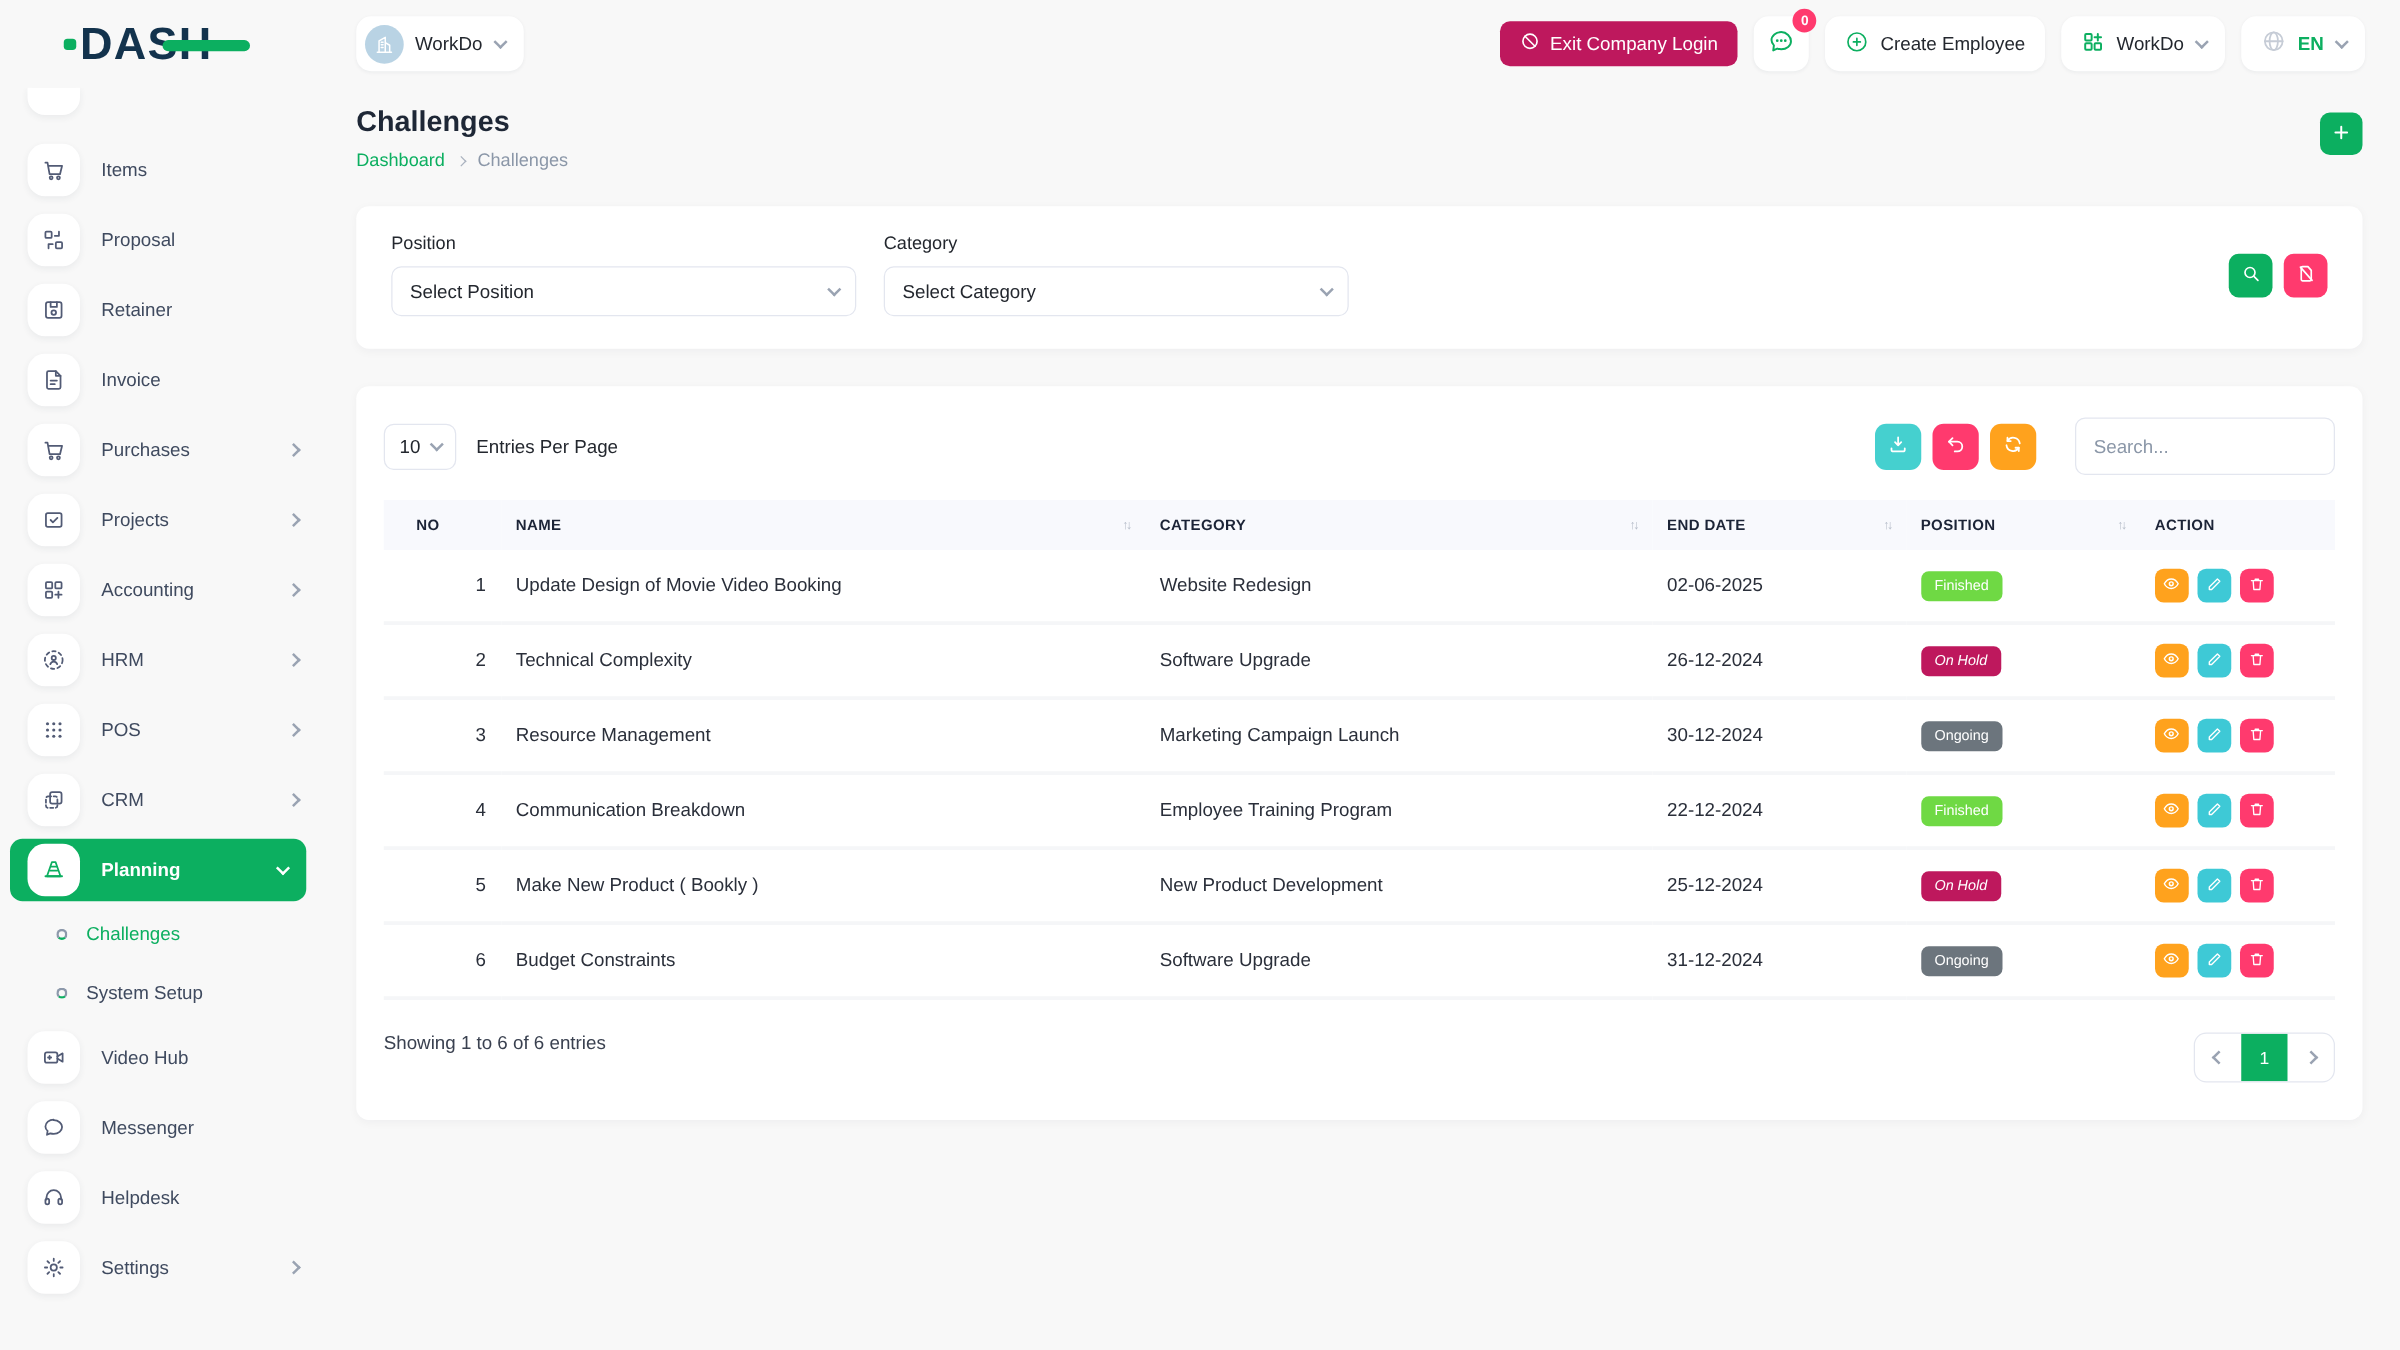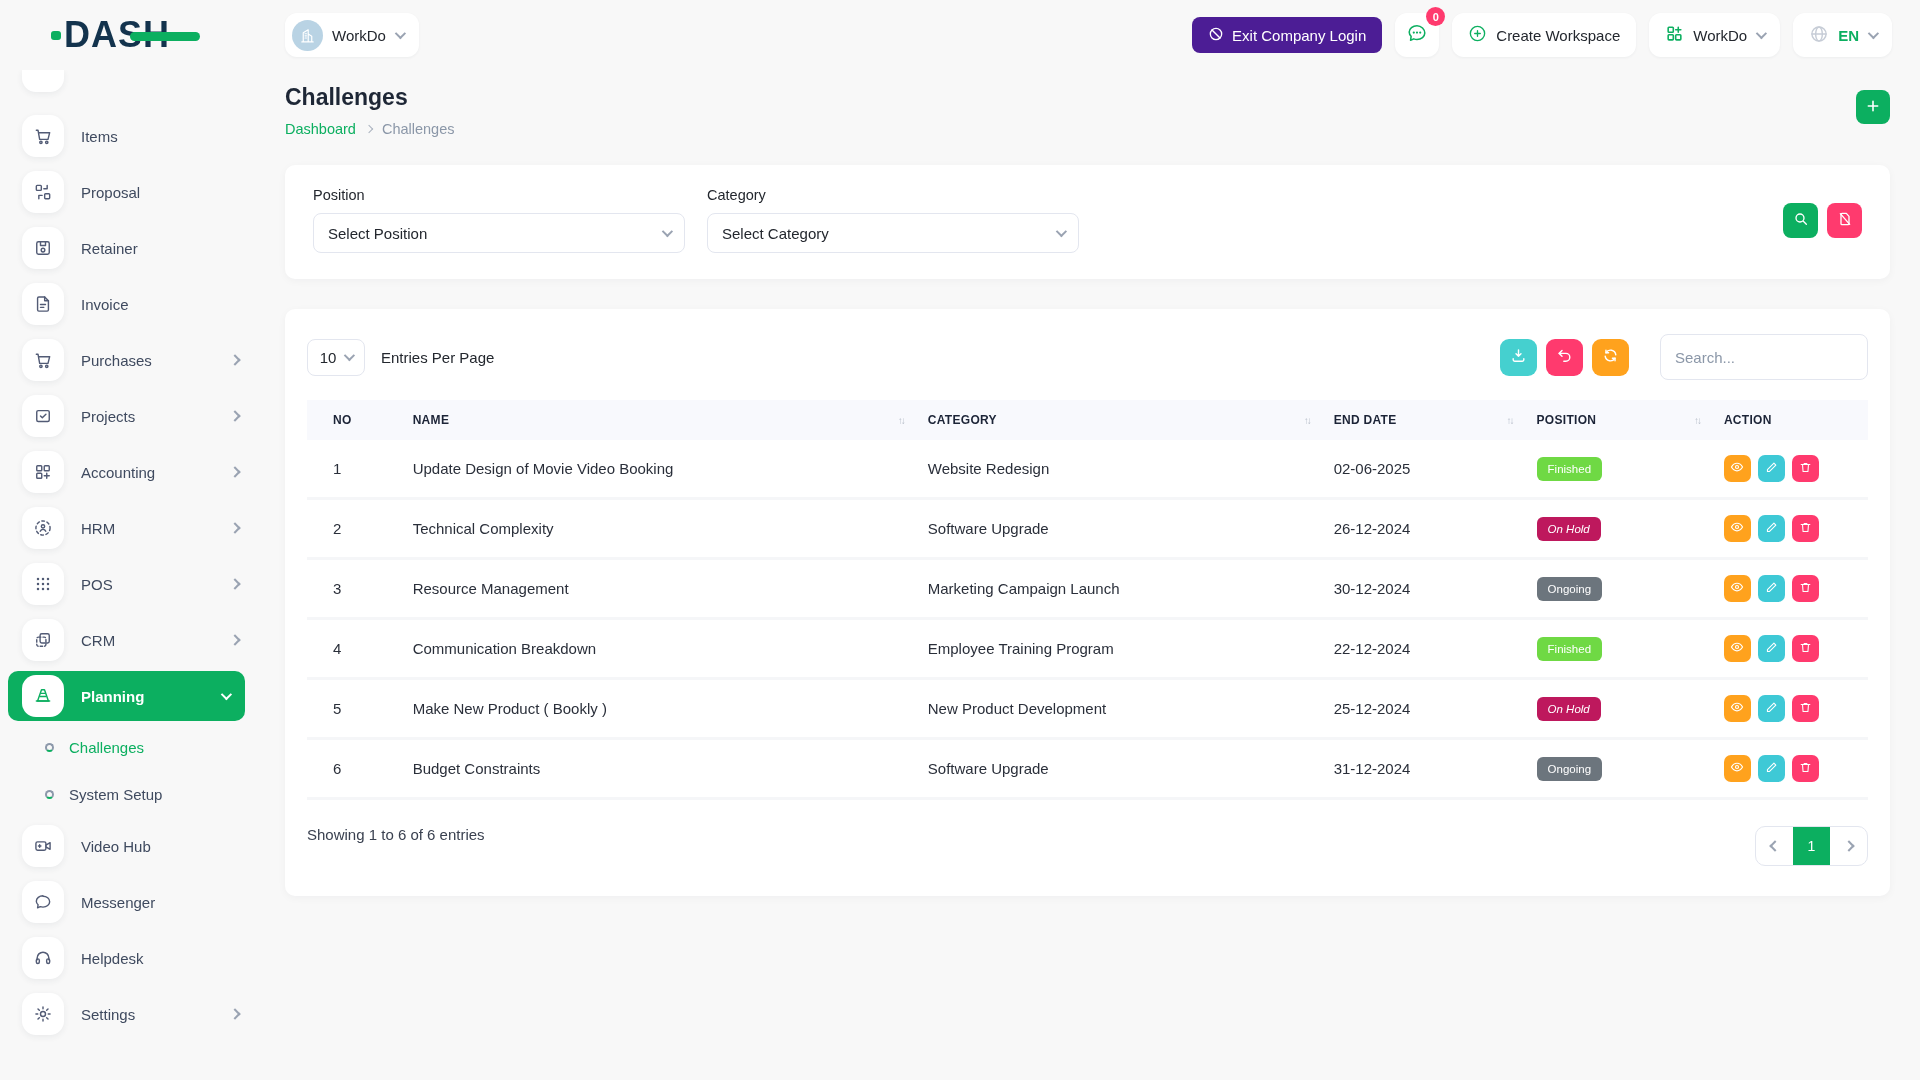--- a/index.html
+++ b/index.html
@@ -13,21 +13,21 @@
   .logo-wrap { width:255px; padding-left:64px; }
   .logo { position:relative; display:inline-block; font-size:36px; font-weight:800; letter-spacing:1px; color:#13334d; cursor:pointer; }
   .logo-dot { position:absolute; left:-13px; top:17px; width:10px; height:9px; border-radius:3px; background:#0caf60; }
   .logo-bar { position:absolute; right:-30px; top:18px; width:70px; height:9px; border-radius:5px; background:#0caf60; }
 
   .pill { display:flex; align-items:center; gap:9px; background:#fff; border-radius:12px; height:44px; padding:0 16px; box-shadow:0 1px 3px rgba(25,35,60,.05); font-size:15px; color:#23272e; cursor:pointer; }
   .ws-pill { padding-left:7px; margin-left:30px; }
   .ws-avatar { width:31px; height:31px; border-radius:50%; background:#b9d3e4; display:flex; align-items:center; justify-content:center; color:#fff; }
 
   .topbar-right { margin-left:auto; display:flex; align-items:center; gap:13px; }
-  .exit-btn { display:flex; align-items:center; gap:8px; background:#4c1d95; color:#fff; border:none; border-radius:8px; height:36px; padding:0 16px; font-size:15px; font-family:inherit; cursor:pointer; }
+  .exit-btn { display:flex; align-items:center; gap:8px; background:#be185d; color:#fff; border:none; border-radius:8px; height:36px; padding:0 16px; font-size:15px; font-family:inherit; cursor:pointer; }
   .icon-sq { position:relative; width:44px; height:44px; background:#fff; border-radius:12px; display:flex; align-items:center; justify-content:center; color:#0caf60; box-shadow:0 1px 3px rgba(25,35,60,.05); cursor:pointer; }
   .badge-count { position:absolute; top:-6px; right:-6px; min-width:19px; height:19px; border-radius:50%; background:#ff3a6e; color:#fff; font-size:11px; font-weight:700; display:flex; align-items:center; justify-content:center; }
   .green-ic { color:#0caf60; }
   .grey-ic { color:#c6ccd6; }
   .lang-label { color:#0caf60; font-weight:600; }
 
   .chev { display:inline-block; width:8px; height:8px; border-right:2px solid #9aa3b2; border-bottom:2px solid #9aa3b2; }
   .chev.down { transform:rotate(45deg) translateY(-2px); }
   .chev.right { transform:rotate(-45deg); }
   .chev.left { transform:rotate(135deg); }
@@ -77,21 +77,21 @@
   .tc-right { margin-left:auto; display:flex; align-items:center; gap:9px; }
   .tool-btn { width:37px; height:37px; border:none; border-radius:9px; display:flex; align-items:center; justify-content:center; color:#fff; cursor:pointer; }
   .search-input { margin-left:22px; width:208px; height:46px; border:1px solid #e3e6ef; border-radius:8px; padding:0 14px; font-size:15px; font-family:inherit; color:#23272e; outline:none; }
   .search-input::placeholder { color:#8b97a8; }
 
   table.data { width:100%; border-collapse:collapse; margin-top:20px; }
   table.data th { background:#f8f9fd; padding:13px 12px; font-size:12px; font-weight:700; color:#1c2437; text-align:left; letter-spacing:.3px; }
   table.data th .th-flex { display:flex; align-items:center; justify-content:space-between; }
   .sort { font-size:10px; color:#b6bdc9; letter-spacing:-2px; }
   table.data td { padding:15px 12px; font-size:15px; color:#2a2f3a; border-bottom:3px solid #f5f6f8; }
-  table.data th:first-child, table.data td:first-child { padding-left:26px; }
+  table.data th:first-child, table.data td:first-child { padding-left:26px;text-align:right; }
 
   .badge { display:inline-block; min-width:56px; text-align:center; padding:6px 11px; border-radius:6px; font-size:11.5px; color:#fff; }
   .badge-finished { background:#6fd944; }
   .badge-onhold  { background:#be185d;font-style:italic; }
   .badge-ongoing { background:#6c757d; }
 
   .actions { display:flex; gap:7px; }
   .act { width:27px; height:27px; border:none; border-radius:7px; display:flex; align-items:center; justify-content:center; color:#fff; cursor:pointer; }
 
   .tc-footer { display:flex; margin-top:26px; }
@@ -144,21 +144,21 @@
       <span class="badge-count">0</span>
     </div>
 
     <div class="pill">
       <span class="green-ic">
         <svg width="19" height="19" viewBox="0 0 24 24" class="ic">
             <circle cx="12" cy="12" r="9"></circle>
             <path d="M12 8.5v7M8.5 12h7"></path>
           </svg>
       </span>
-      <span>Create Workspace</span>
+      <span>Create Employee</span>
     </div>
 
     <div class="pill">
       <span class="green-ic">
         <svg width="19" height="19" viewBox="0 0 24 24" class="ic" style="stroke-width:2">
             <rect x="4" y="4" width="6.5" height="6.5" rx="1"></rect>
             <rect x="4" y="13.5" width="6.5" height="6.5" rx="1"></rect>
             <rect x="13.5" y="13.5" width="6.5" height="6.5" rx="1"></rect>
             <path d="M16.75 4v6.5M13.5 7.25H20"></path>
           </svg>

